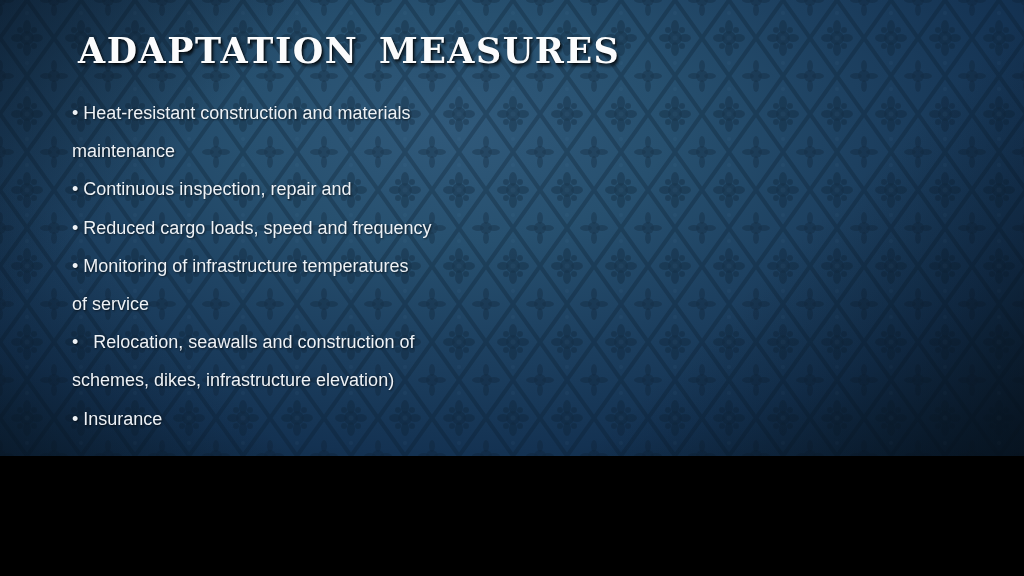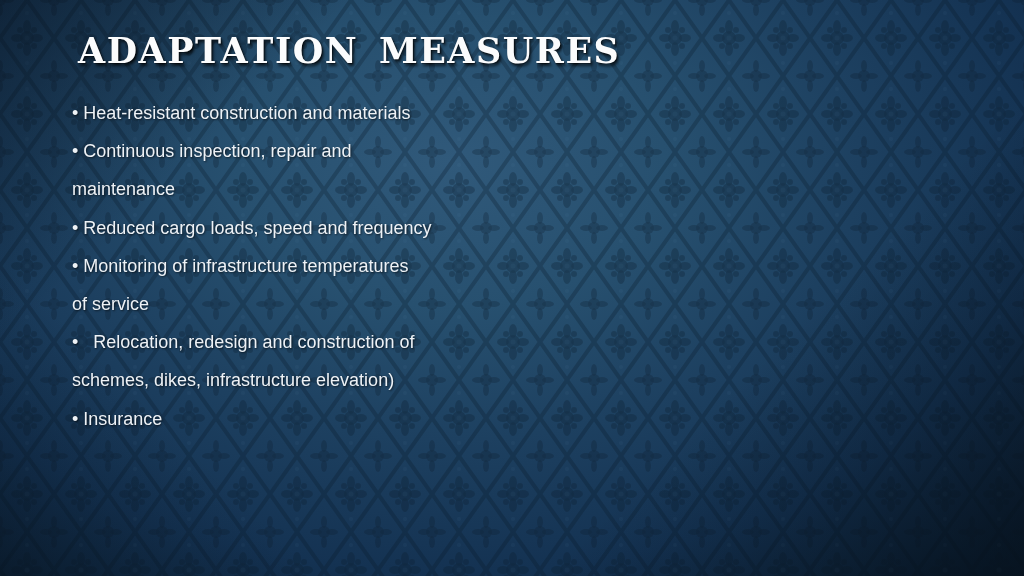--- a/index.html
+++ b/index.html
@@ -3,21 +3,21 @@
 <meta charset="utf-8">
 <style>
   html, body {
     margin: 0;
     padding: 0;
     background: #000;
   }
   .slide {
     position: relative;
     width: 1024px;
-    height: 576px;
+    height: 456px;
     overflow: hidden;
     font-family: "Liberation Sans", sans-serif;
     
     background: radial-gradient(ellipse 95% 115% at 44% 28%,
       #30597a 0%,
       #27506f 22%,
       #1d4060 42%,
       #143252 62%,
       #0c2238 80%,
       #071523 100%);
@@ -114,23 +114,23 @@
     </defs>
     <rect x="0" y="0" width="1024" height="576" fill="url(#damask)"></rect>
   </svg>
 
   <div class="vignette"></div>
 
   <h1 class="title">ADAPTATION MEASURES</h1>
 
   <div class="content">
     <div class="line">• Heat-resistant construction and materials</div>
+    <div class="line">maintenance</div>
     <div class="line">• Continuous inspection, repair and</div>
-    <div class="line">maintenance</div>
     <div class="line">• Reduced cargo loads, speed and frequency</div>
     <div class="line">• Monitoring of infrastructure temperatures</div>
     <div class="line">of service</div>
-    <div class="line">•   Relocation, redesign and construction of</div>
+    <div class="line">•   Relocation, seawalls and construction of</div>
     <div class="line">schemes, dikes, infrastructure elevation)</div>
     <div class="line">• Insurance</div>
   </div>
 
 </div>
 
 </body></html>

